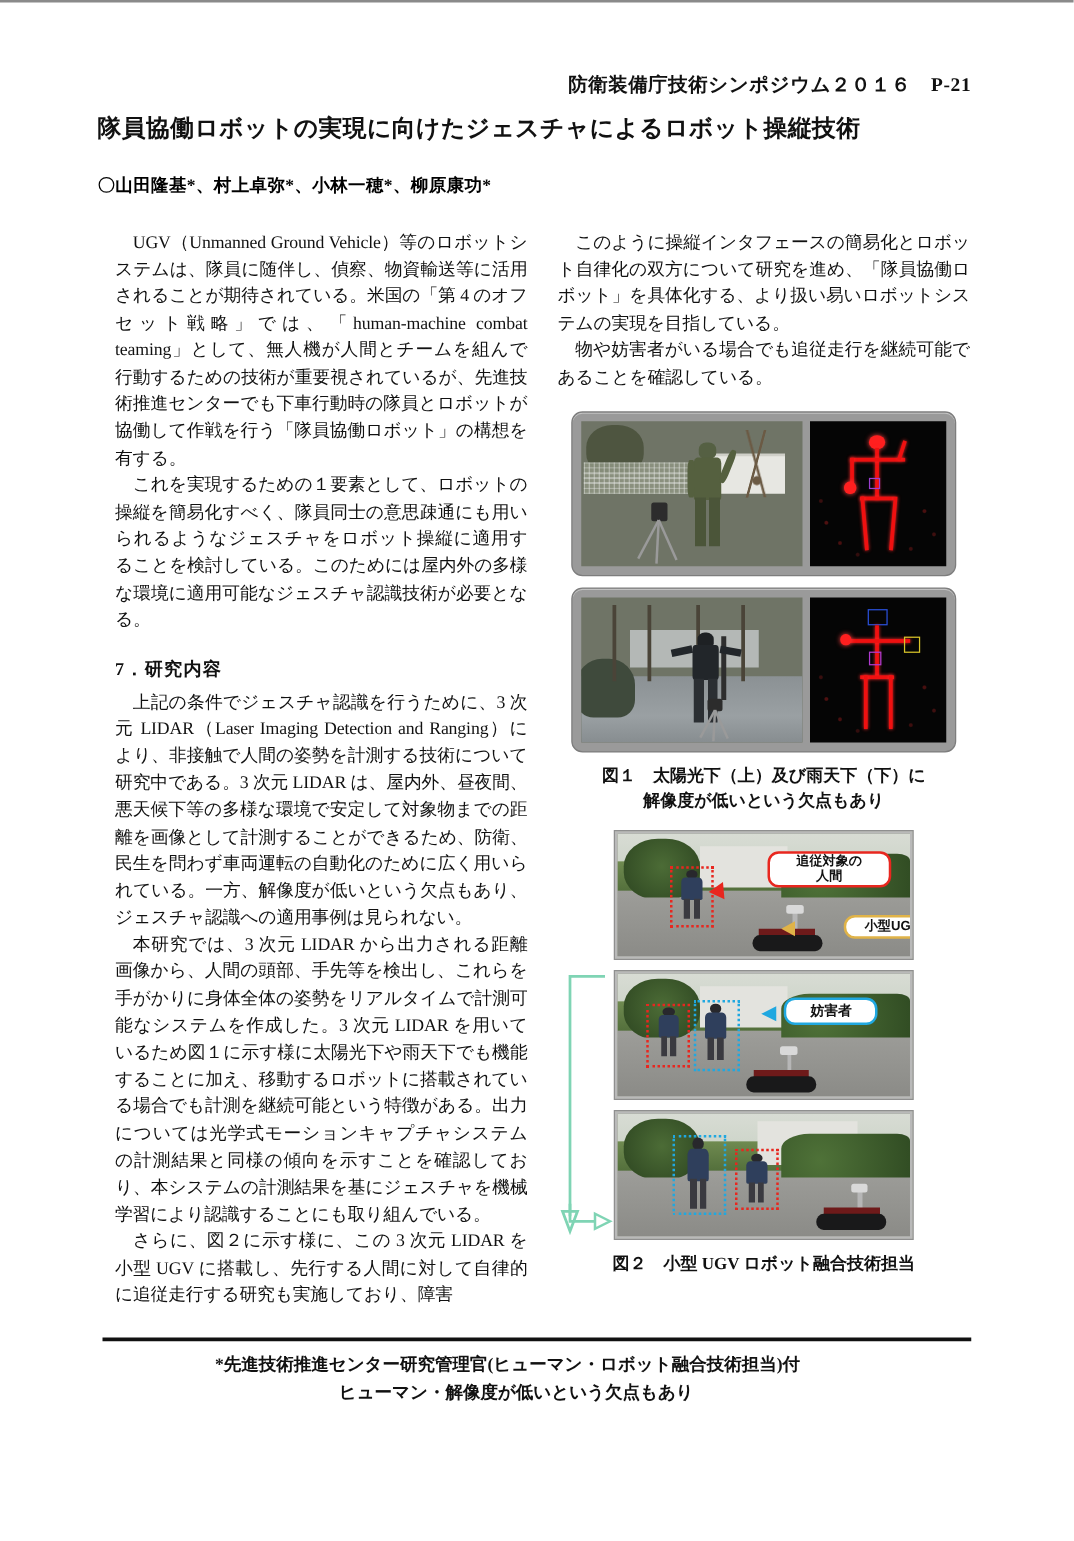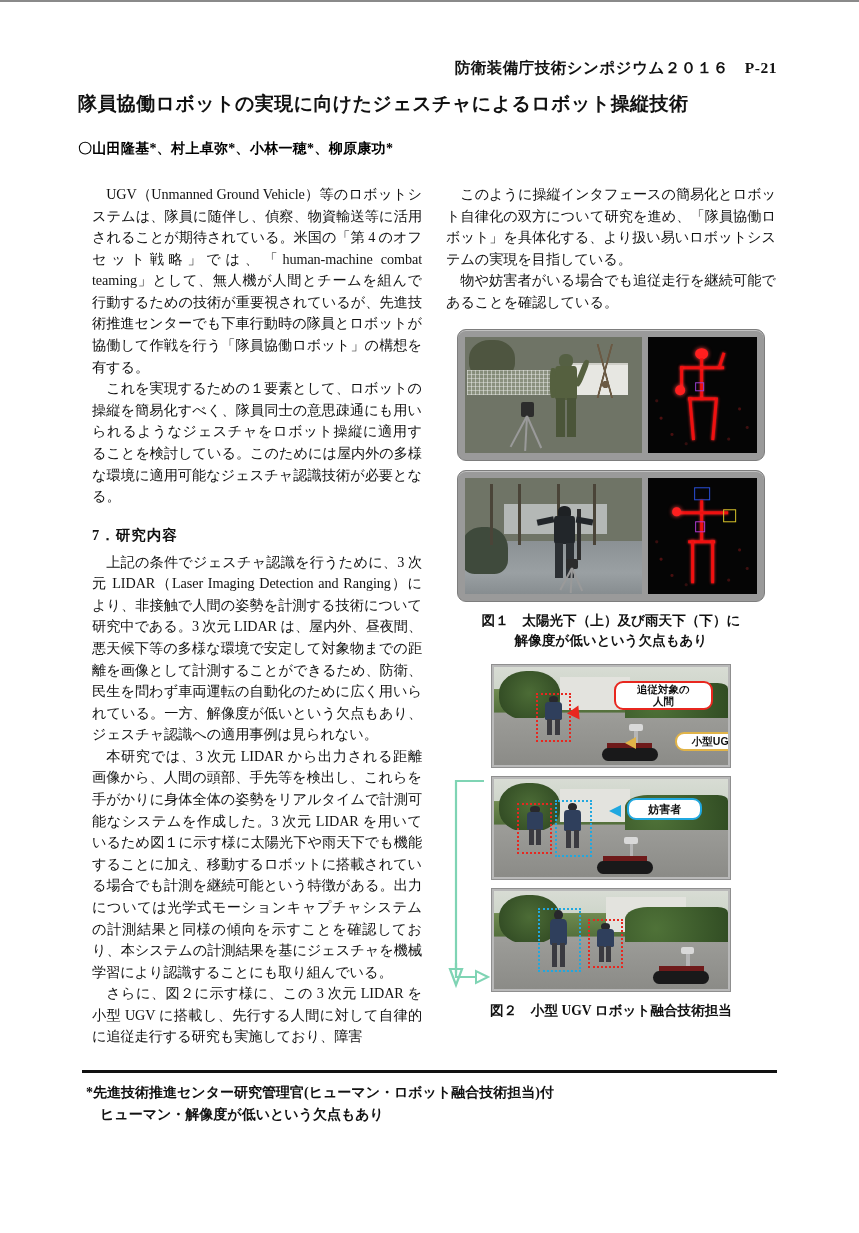--- a/index.html
+++ b/index.html
@@ -440,20 +440,21 @@
   }
   .footnote {
     position: absolute;
     left: 86px;
     top: 1080px;
     width: 640px;
     font-size: 14px;
     font-weight: bold;
     line-height: 1.6;
     color: #111;
+    text-align: center;
   }
   .footnote .fn-line2 { display: block; padding-left: 14px; }
 </style>
 </head>
 <body>
 
 <div id="page">
 
   <div class="doc-header">防衛装備庁技術シンポジウム２０１６　P‐21</div>
 

